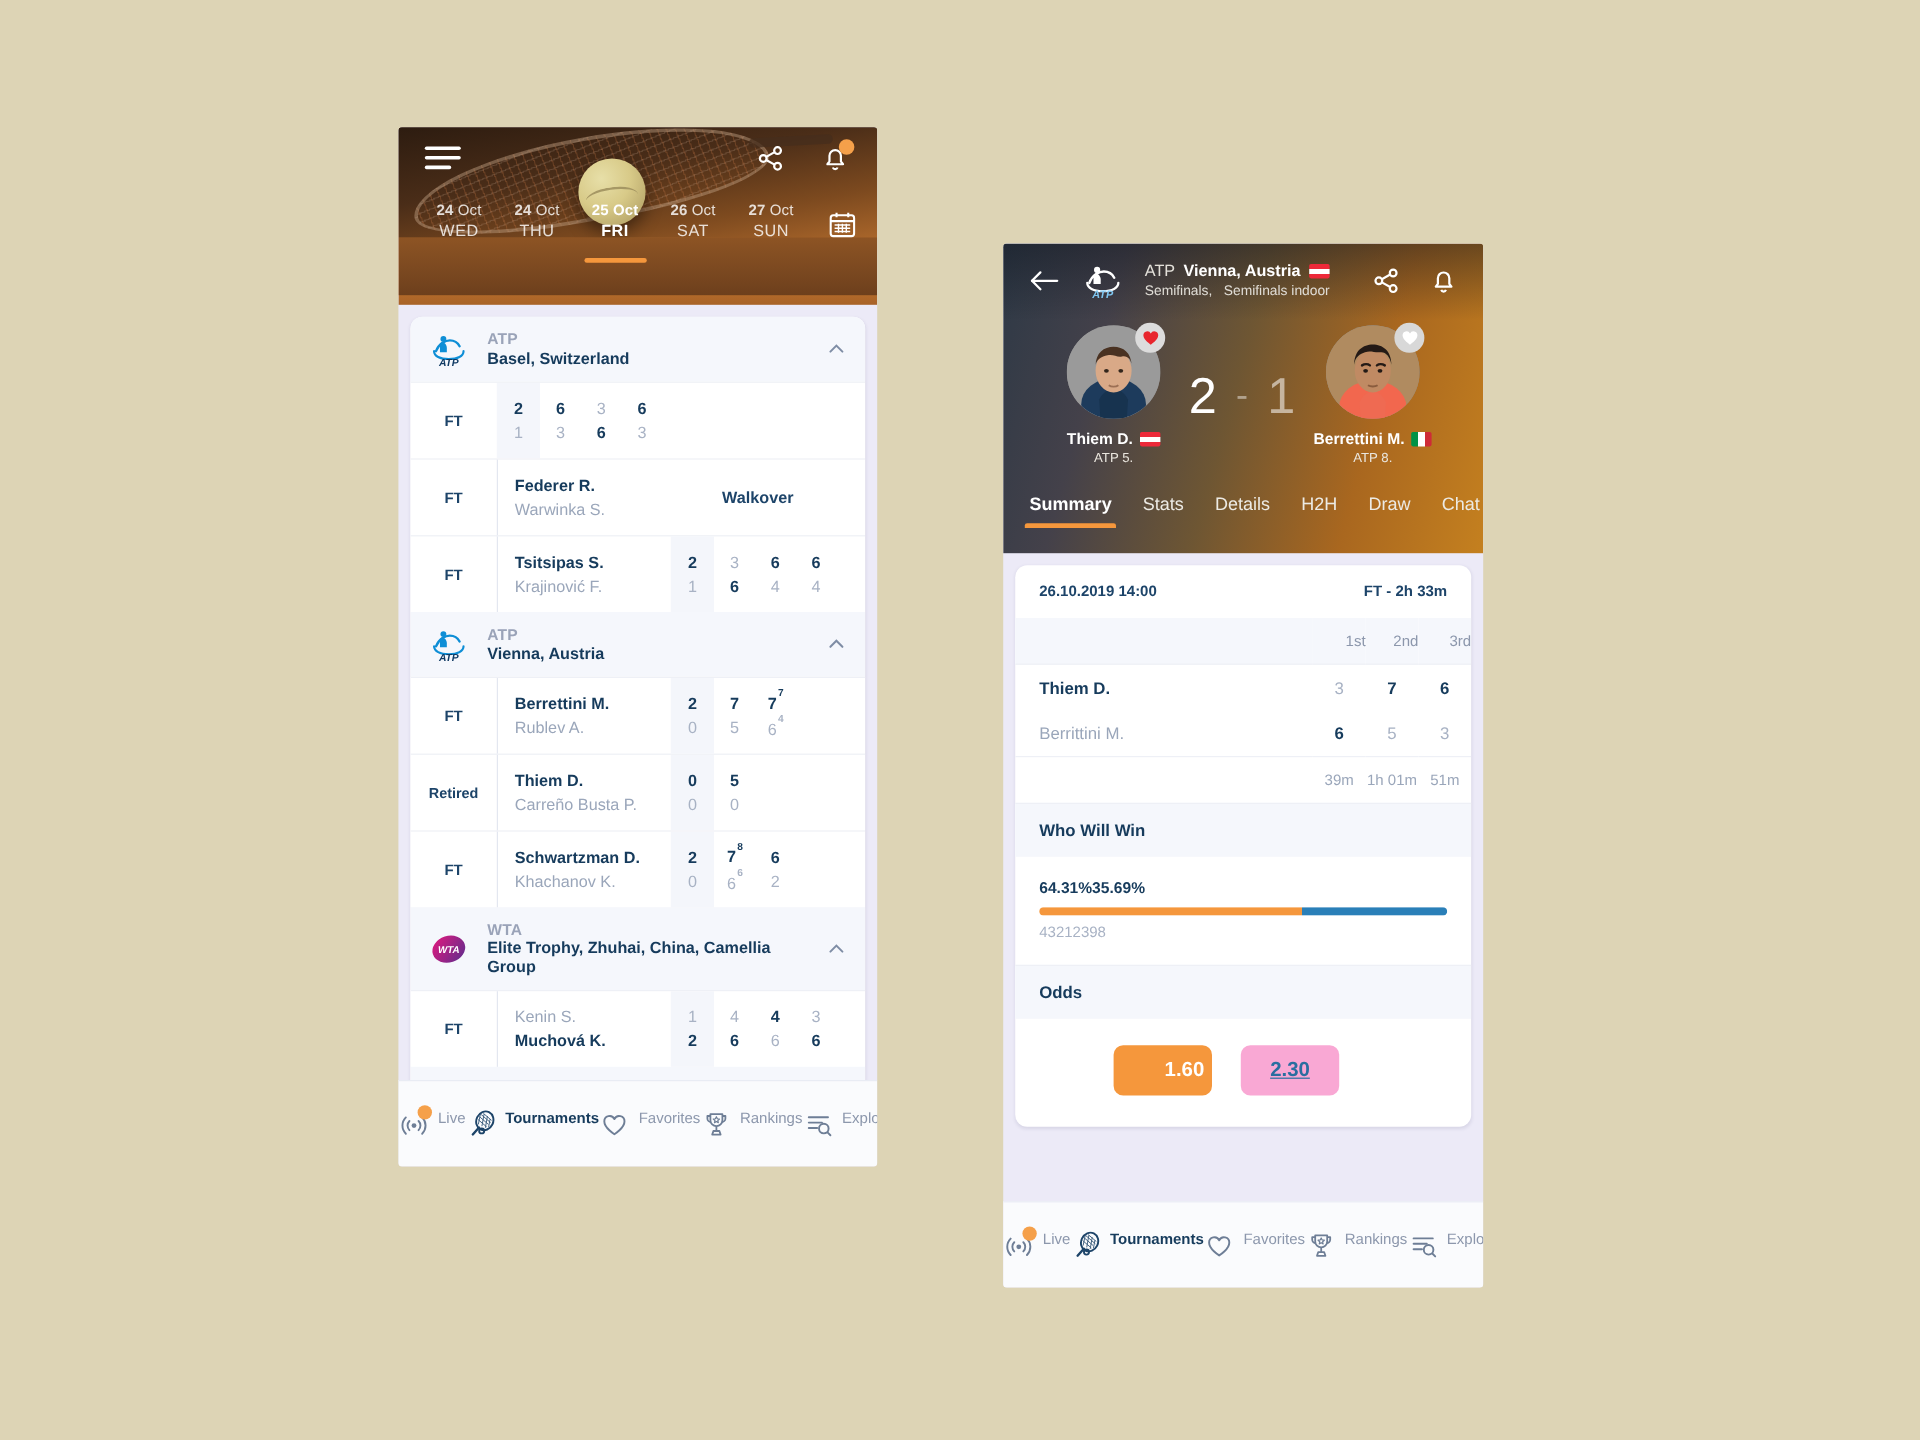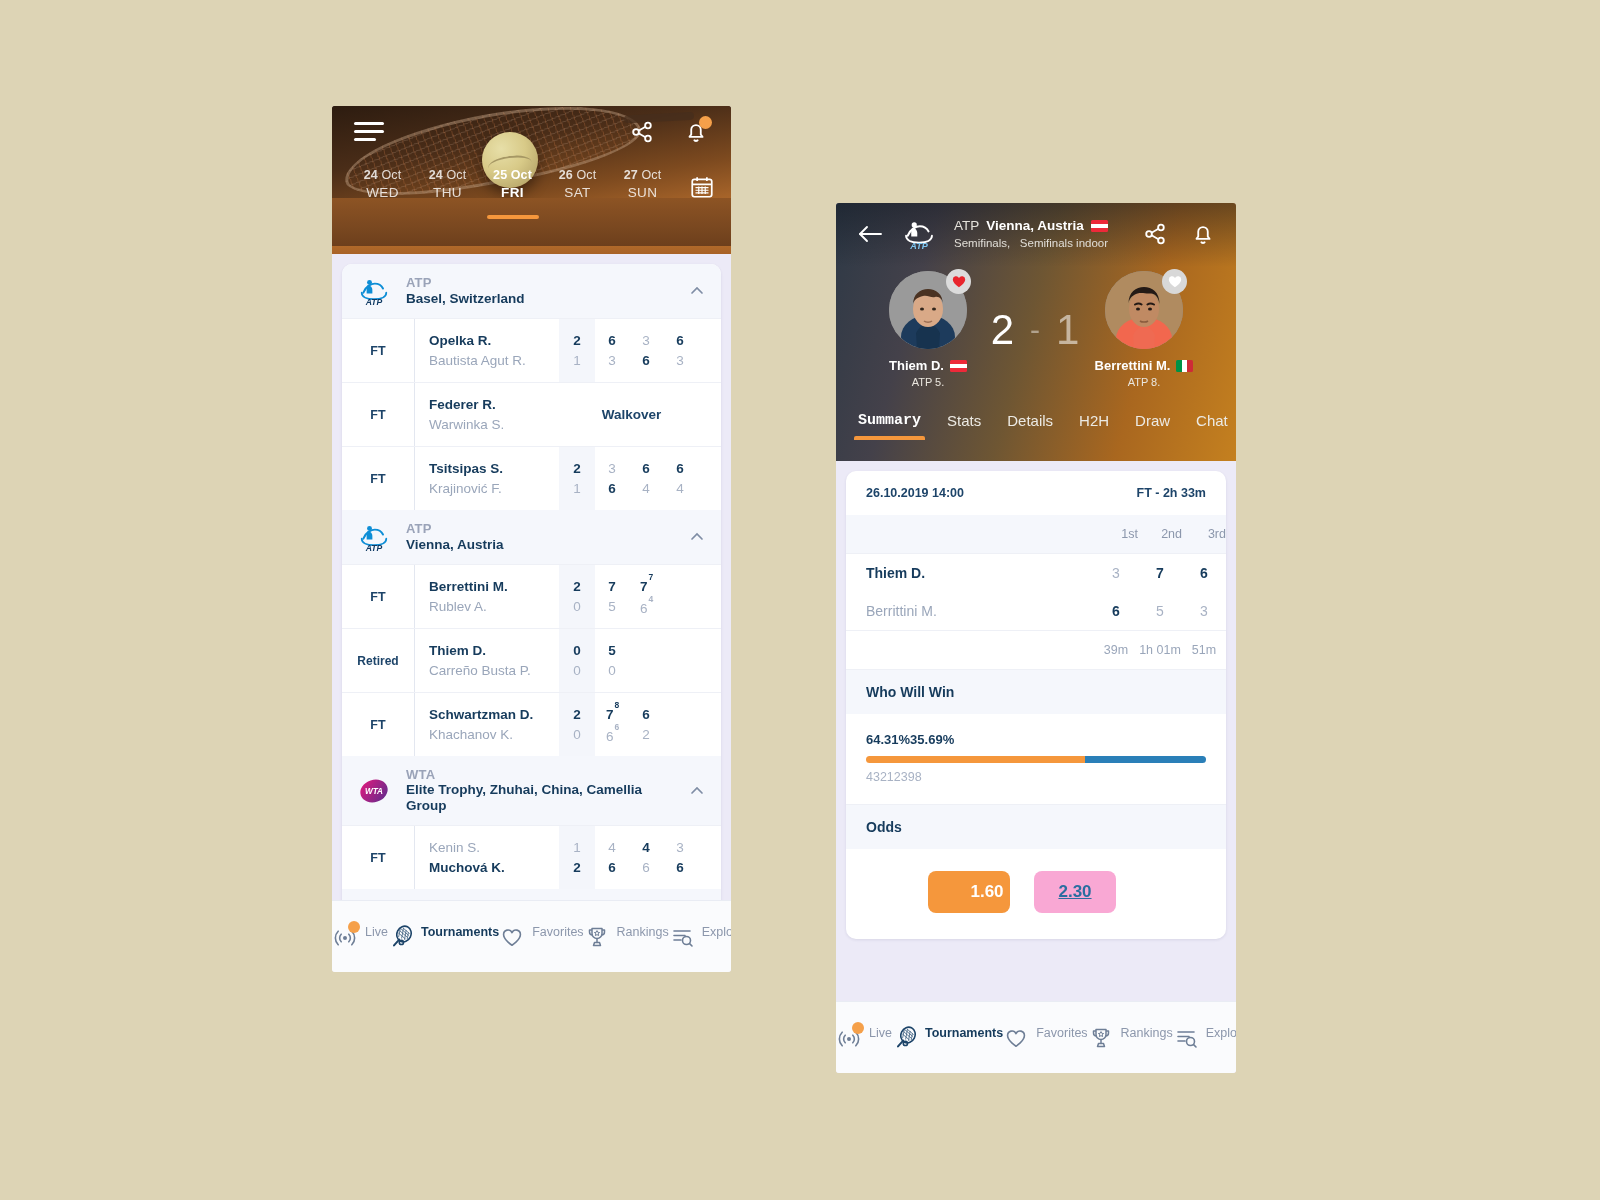--- a/index.html
+++ b/index.html
@@ -228,21 +228,21 @@
   .vs .sc .b { color: rgba(255,255,255,.55); }
   .vs .sc .dash { color: rgba(255,255,255,.45); font-size: 30px; }
 
   .m-tabs {
     position:relative; z-index:3; display:flex; align-items:flex-end;
     gap: 26px; padding: 16px 22px 0 22px; height: 52px;
   }
   .m-tab {
     font-size: 15px; color:#eceae4; padding-bottom: 11px; position:relative; cursor:pointer;
   }
-  .m-tab.active { color:#fff; font-weight:700;font-family:Liberation Mono, monospace; }
+  .m-tab.active { color:#fff; font-weight:700; }
   .m-tab.active:after {
     content:""; position:absolute; left:-4px; right:-4px; bottom:0;
     height: 4px; background:#f5973c; border-radius:2px 2px 0 0;
   }
 
   
   .sum-wrap { padding: 10px 10px 0 10px; }
   .sum-card {
     background:#fff; border-radius: 10px; overflow:hidden;
     box-shadow: 0 1px 3px rgba(40,40,90,.10);
@@ -384,24 +384,20 @@
           <div class="tour-org">ATP</div>
           <div class="tour-loc">Basel, Switzerland</div>
         </div>
         <svg class="chev" viewBox="0 0 16 16" fill="none" stroke="currentColor" stroke-width="1.7">
             <path d="M3 10l5-5 5 5" stroke-linecap="round"></path>
           </svg>
       </div>
 
       <div class="match">
         <div class="m-status">FT</div>
-        <div class="m-names">
-          <div class="m-name win">Opelka R.</div>
-          <div class="m-name lose">Bautista Agut R.</div>
-        </div>
         <div class="m-scores">
           <div class="sc-col sets">
             <span class="v win">2</span>
             <span class="v lose">1</span>
           </div>
           <div class="sc-col">
             <span class="v win">6</span>
             <span class="v lose">3</span>
           </div>
           <div class="sc-col">

